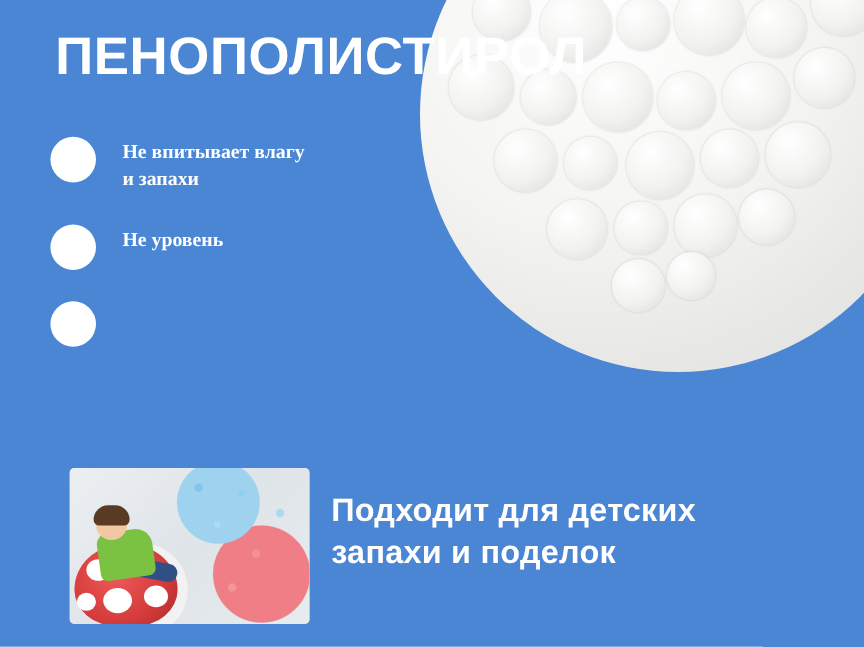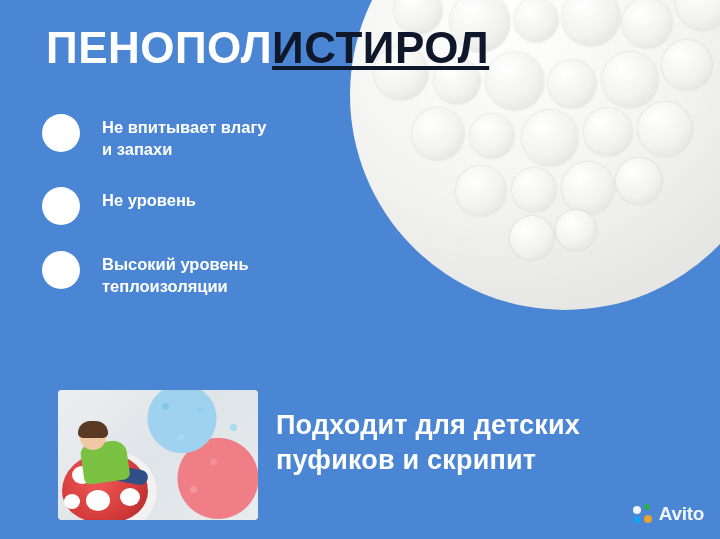--- a/index.html
+++ b/index.html
@@ -45,34 +45,34 @@
     font-size: 44px;
     font-weight: bold;
     letter-spacing: 0.5px;
     line-height: 1;
     white-space: nowrap;
   }
   .title .w {
     color: #ffffff;
   }
   .title .b {
-    color: #0f172a;
-    text-decoration: underline;
+    color: #ffffff;
   }
   
   .bullets {
     position: absolute;
     left: 42px;
     top: 112px;
     width: 340px;
   }
   .bullet-row {
     display: flex;
     align-items: flex-start;
     margin-bottom: 24px;
+    font-family: Liberation Serif, serif;
   }
   .bullet-dot {
     flex: 0 0 auto;
     width: 38px;
     height: 38px;
     border-radius: 50%;
     background: #ffffff;
     margin-top: 2px;
   }
   .bullet-text {
@@ -251,22 +251,20 @@
       <div class="bullet-dot"></div>
       <div class="bullet-text">Не впитывает влагу
 и запахи</div>
     </div>
     <div class="bullet-row">
       <div class="bullet-dot"></div>
       <div class="bullet-text">Не уровень</div>
     </div>
     <div class="bullet-row">
       <div class="bullet-dot"></div>
-      <div class="bullet-text">Высокий уровень
-теплоизоляции</div>
     </div>
   </div>
 
   <div class="photo">
     <div class="granules">
       <div class="speck" style="left:52%;top:10%;width:7px;height:7px;background:#7fc4e8;"></div>
       <div class="speck" style="left:70%;top:14%;width:6px;height:6px;background:#8fd0f0;"></div>
       <div class="speck" style="left:86%;top:26%;width:7px;height:7px;background:#9fd8f2;"></div>
       <div class="speck" style="left:60%;top:34%;width:6px;height:6px;background:#a8dcf4;"></div>
       <div class="speck" style="left:76%;top:52%;width:7px;height:7px;background:#f5949b;"></div>
@@ -284,25 +282,16 @@
         <div class="bag-patch" style="left:2px;top:40px;width:16px;height:15px;"></div>
       </div>
       <div class="kid-leg"></div>
       <div class="kid-body"></div>
       <div class="kid-head"></div>
       <div class="kid-hair"></div>
     </div>
   </div>
 
   <div class="caption">Подходит для детских
-пуфиков и скрипит</div>
-
-  <div class="watermark">
-    <div class="wm-dots">
-      <span style="left:0px;top:2px;width:8px;height:8px;background:#ffffff;"></span>
-      <span style="left:11px;top:0px;width:6px;height:6px;background:#2bb14a;"></span>
-      <span style="left:1px;top:13px;width:6px;height:6px;background:#00aaff;"></span>
-      <span style="left:11px;top:11px;width:8px;height:8px;background:#f5a623;"></span>
-    </div>
-    <div class="wm-text">Avito</div>
-  </div>
+запахи и поделок</div>
+
 
 </div>
 
 </body></html>

